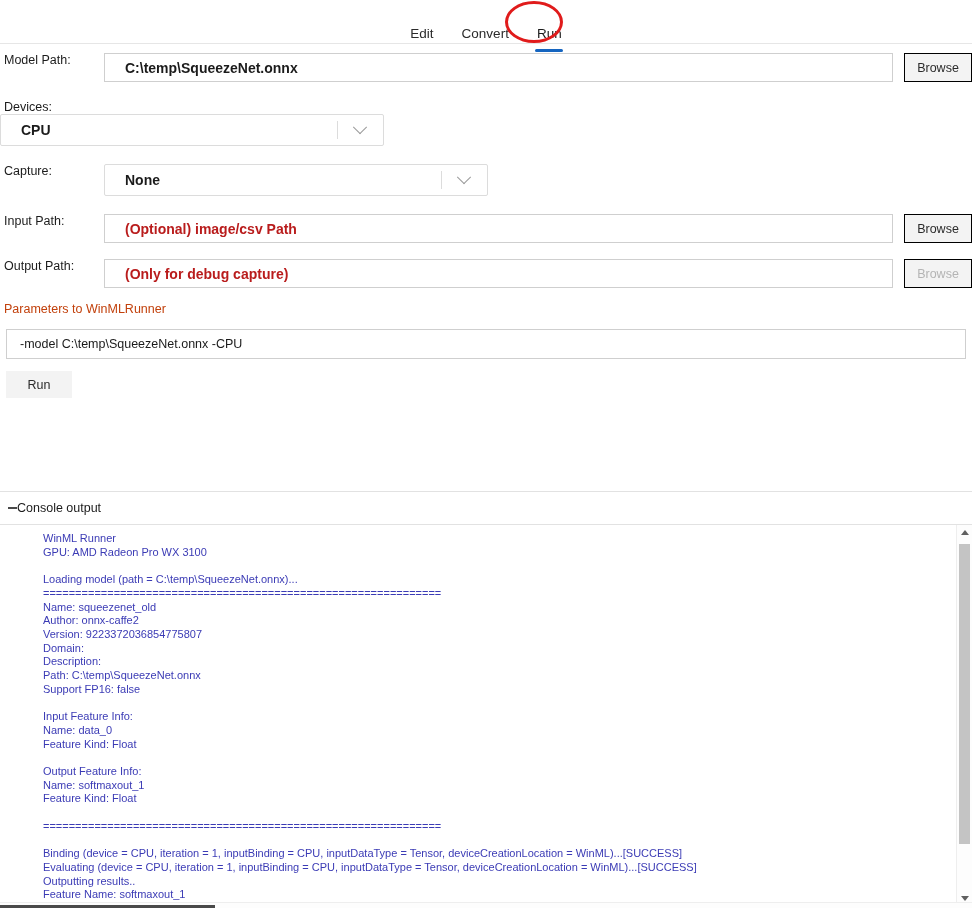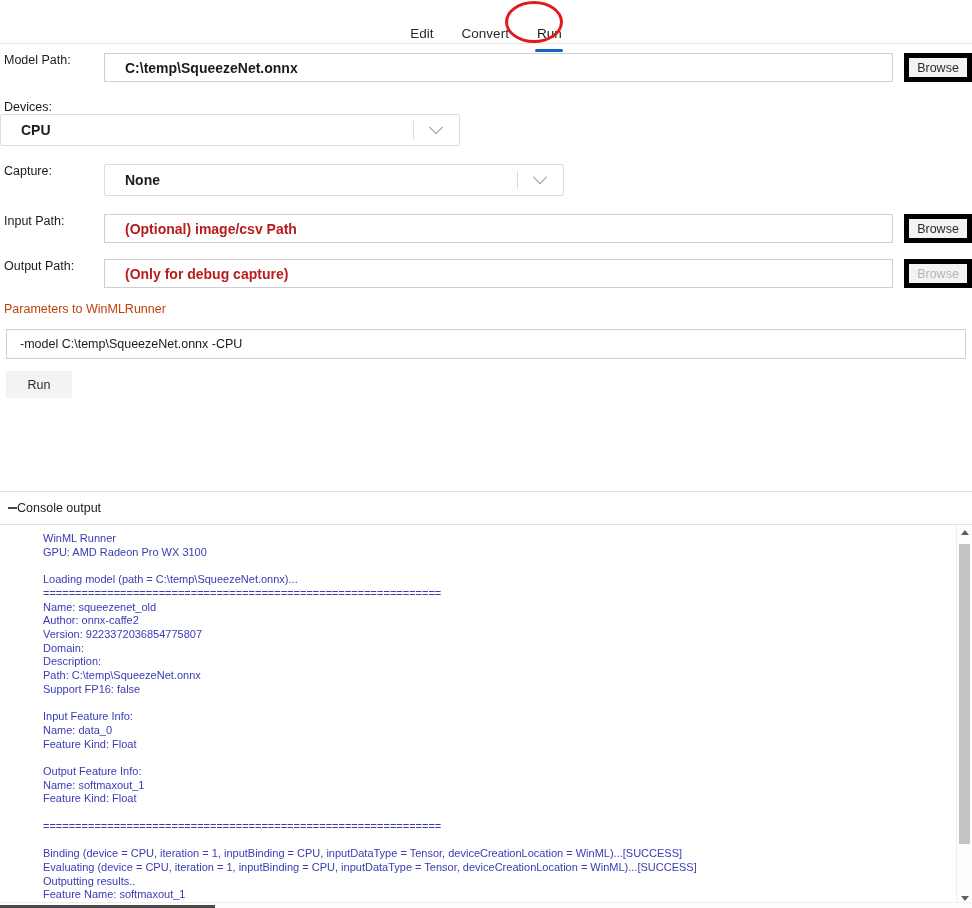--- a/index.html
+++ b/index.html
@@ -84,21 +84,21 @@
     display: flex;
     align-items: center;
     font-size: 14px;
     padding-left: 20px;
     color: #1b1b1b;
     font-weight: bold;
   }
   .field.placeholder { color: #b91c1c; }
   .field-wide { width: 789px; }
   .field-combo {
-    width: 460px;
+    width: 384px;
     height: 32px;
     border-radius: 2px;
     border: 1px solid #dcdcdc;
     justify-content: space-between;
     padding-right: 0;
   }
   .combo-value { flex: 1; }
   .combo-arrow-wrap {
     width: 46px;
     height: 100%;
@@ -120,21 +120,21 @@
     height: 9px;
     border-right: 1.4px solid #9a9a9a;
     border-bottom: 1.4px solid #9a9a9a;
     transform: rotate(45deg) translate(-2px, -2px);
   }
   .browse-btn {
     margin-left: 11px;
     width: 68px;
     height: 29px;
     background: #f3f3f3;
-    border: 5px solid #000000;
+    border: 1px solid #000000;
     display: flex;
     align-items: center;
     justify-content: center;
     font-size: 12.5px;
     color: #2b2b2b;
     cursor: pointer;
     box-sizing: border-box;
   }
   .browse-btn.disabled { color: #b4b4b4; cursor: default; }
 

